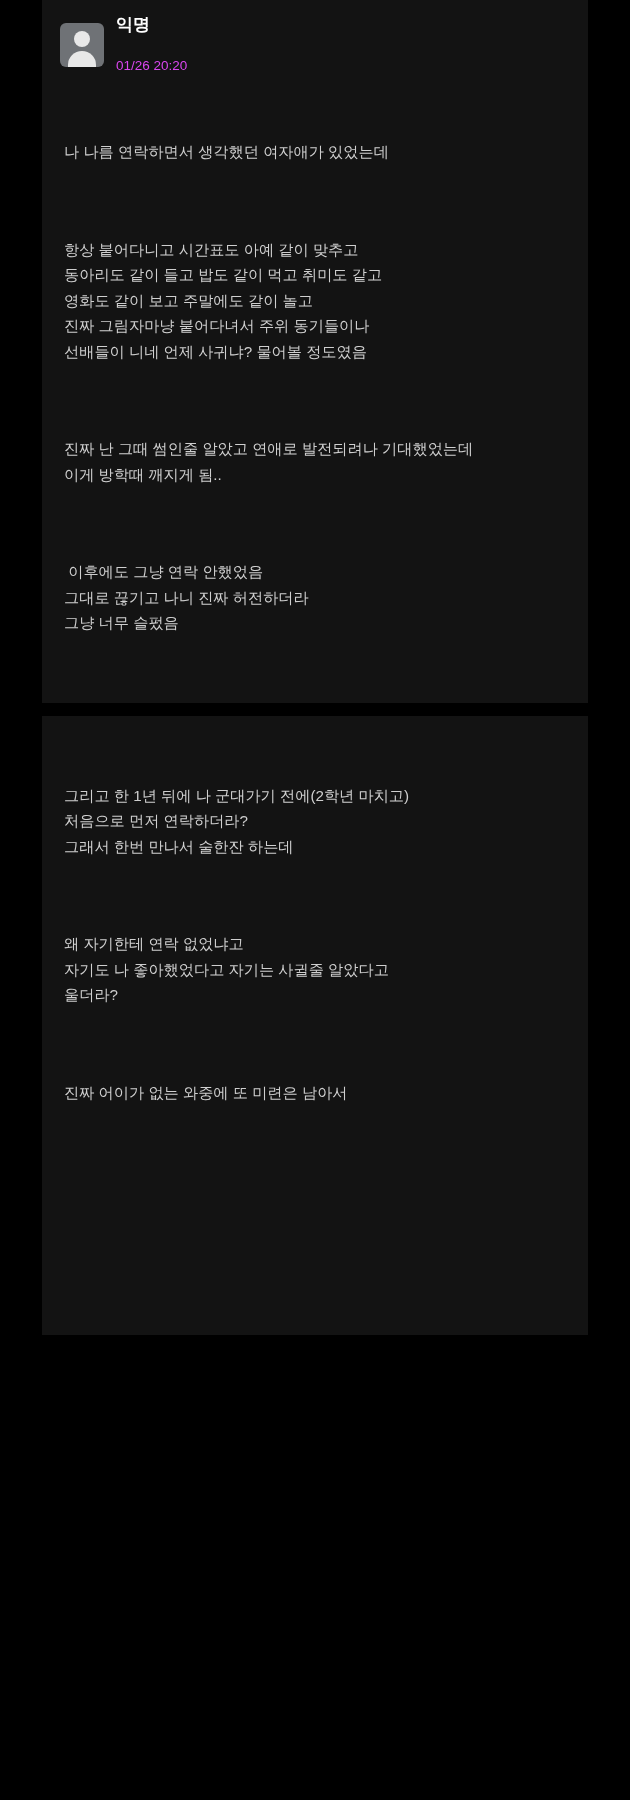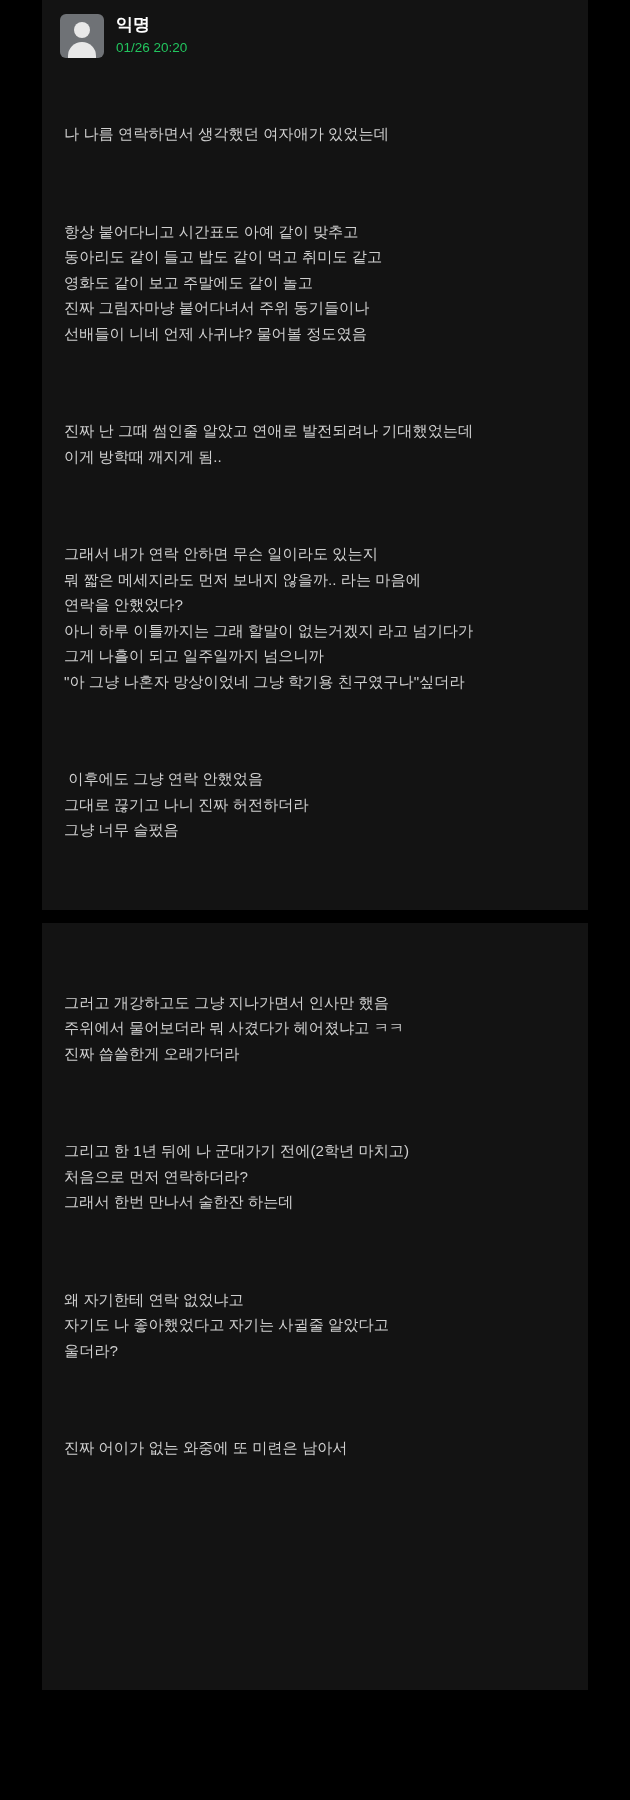--- a/index.html
+++ b/index.html
@@ -80,23 +80,23 @@
     justify-content: center;
   }
   .author-name {
     font-size: 17px;
     font-weight: bold;
     color: #ffffff;
     line-height: 22px;
   }
   .post-date {
     font-size: 13.5px;
-    color: #22c55e;
+    color: #d946ef;
     line-height: 20px;
-    margin-top: 2px;
+    margin-top: 20px;
   }
 
   
   .post-body {
     padding: 6px 22px 0 22px;
     font-size: 15.2px;
     line-height: 25.5px;
     color: #cfcfcf;
     white-space: pre-wrap;
     word-break: keep-all;
@@ -128,39 +128,30 @@
 
     <div class="post-body">
       <p class="para">나 나름 연락하면서 생각했던 여자애가 있었는데</p>
       <p class="para">항상 붙어다니고 시간표도 아예 같이 맞추고
 동아리도 같이 들고 밥도 같이 먹고 취미도 같고
 영화도 같이 보고 주말에도 같이 놀고
 진짜 그림자마냥 붙어다녀서 주위 동기들이나
 선배들이 니네 언제 사귀냐? 물어볼 정도였음</p>
       <p class="para">진짜 난 그때 썸인줄 알았고 연애로 발전되려나 기대했었는데
 이게 방학때 깨지게 됨..</p>
-      <p class="para">그래서 내가 연락 안하면 무슨 일이라도 있는지
-뭐 짧은 메세지라도 먼저 보내지 않을까.. 라는 마음에
-연락을 안했었다?
-아니 하루 이틀까지는 그래 할말이 없는거겠지 라고 넘기다가
-그게 나흘이 되고 일주일까지 넘으니까
-"아 그냥 나혼자 망상이었네 그냥 학기용 친구였구나"싶더라</p>
       <p class="para"> 이후에도 그냥 연락 안했었음
 그대로 끊기고 나니 진짜 허전하더라
 그냥 너무 슬펐음</p>
     </div>
 
   </div>
 
   <div class="panel panel-bottom">
 
     <div class="post-body">
-      <p class="para">그러고 개강하고도 그냥 지나가면서 인사만 했음
-주위에서 물어보더라 뭐 사겼다가 헤어졌냐고 ㅋㅋ
-진짜 씁쓸한게 오래가더라</p>
       <p class="para">그리고 한 1년 뒤에 나 군대가기 전에(2학년 마치고)
 처음으로 먼저 연락하더라?
 그래서 한번 만나서 술한잔 하는데</p>
       <p class="para">왜 자기한테 연락 없었냐고
 자기도 나 좋아했었다고 자기는 사귈줄 알았다고
 울더라?</p>
       <p class="para">진짜 어이가 없는 와중에 또 미련은 남아서</p>
       
       
       

